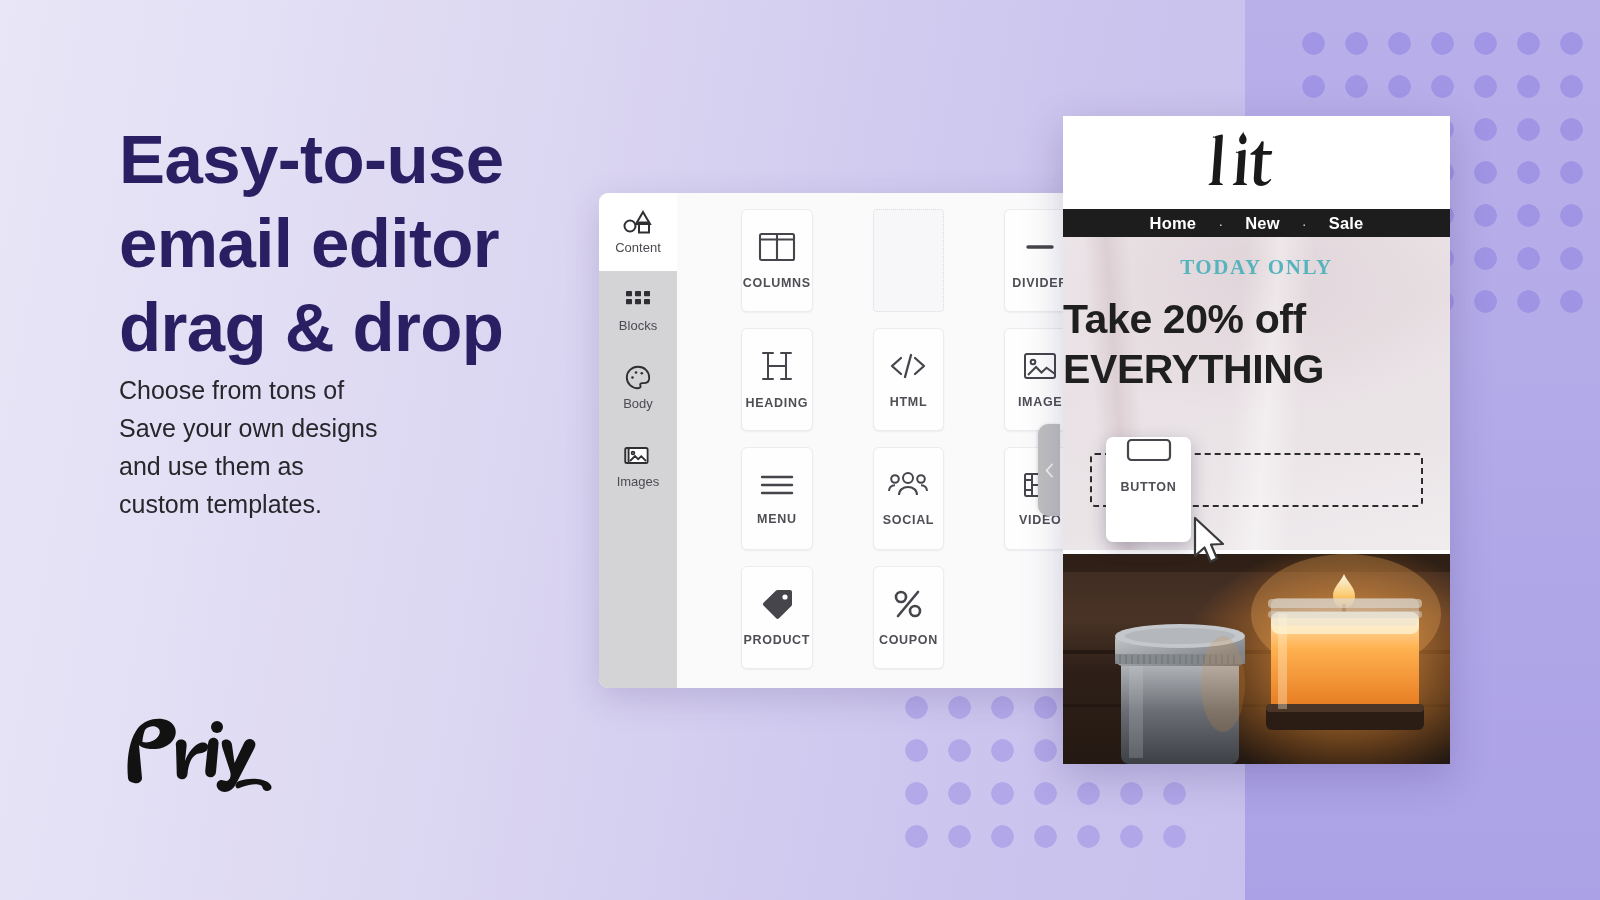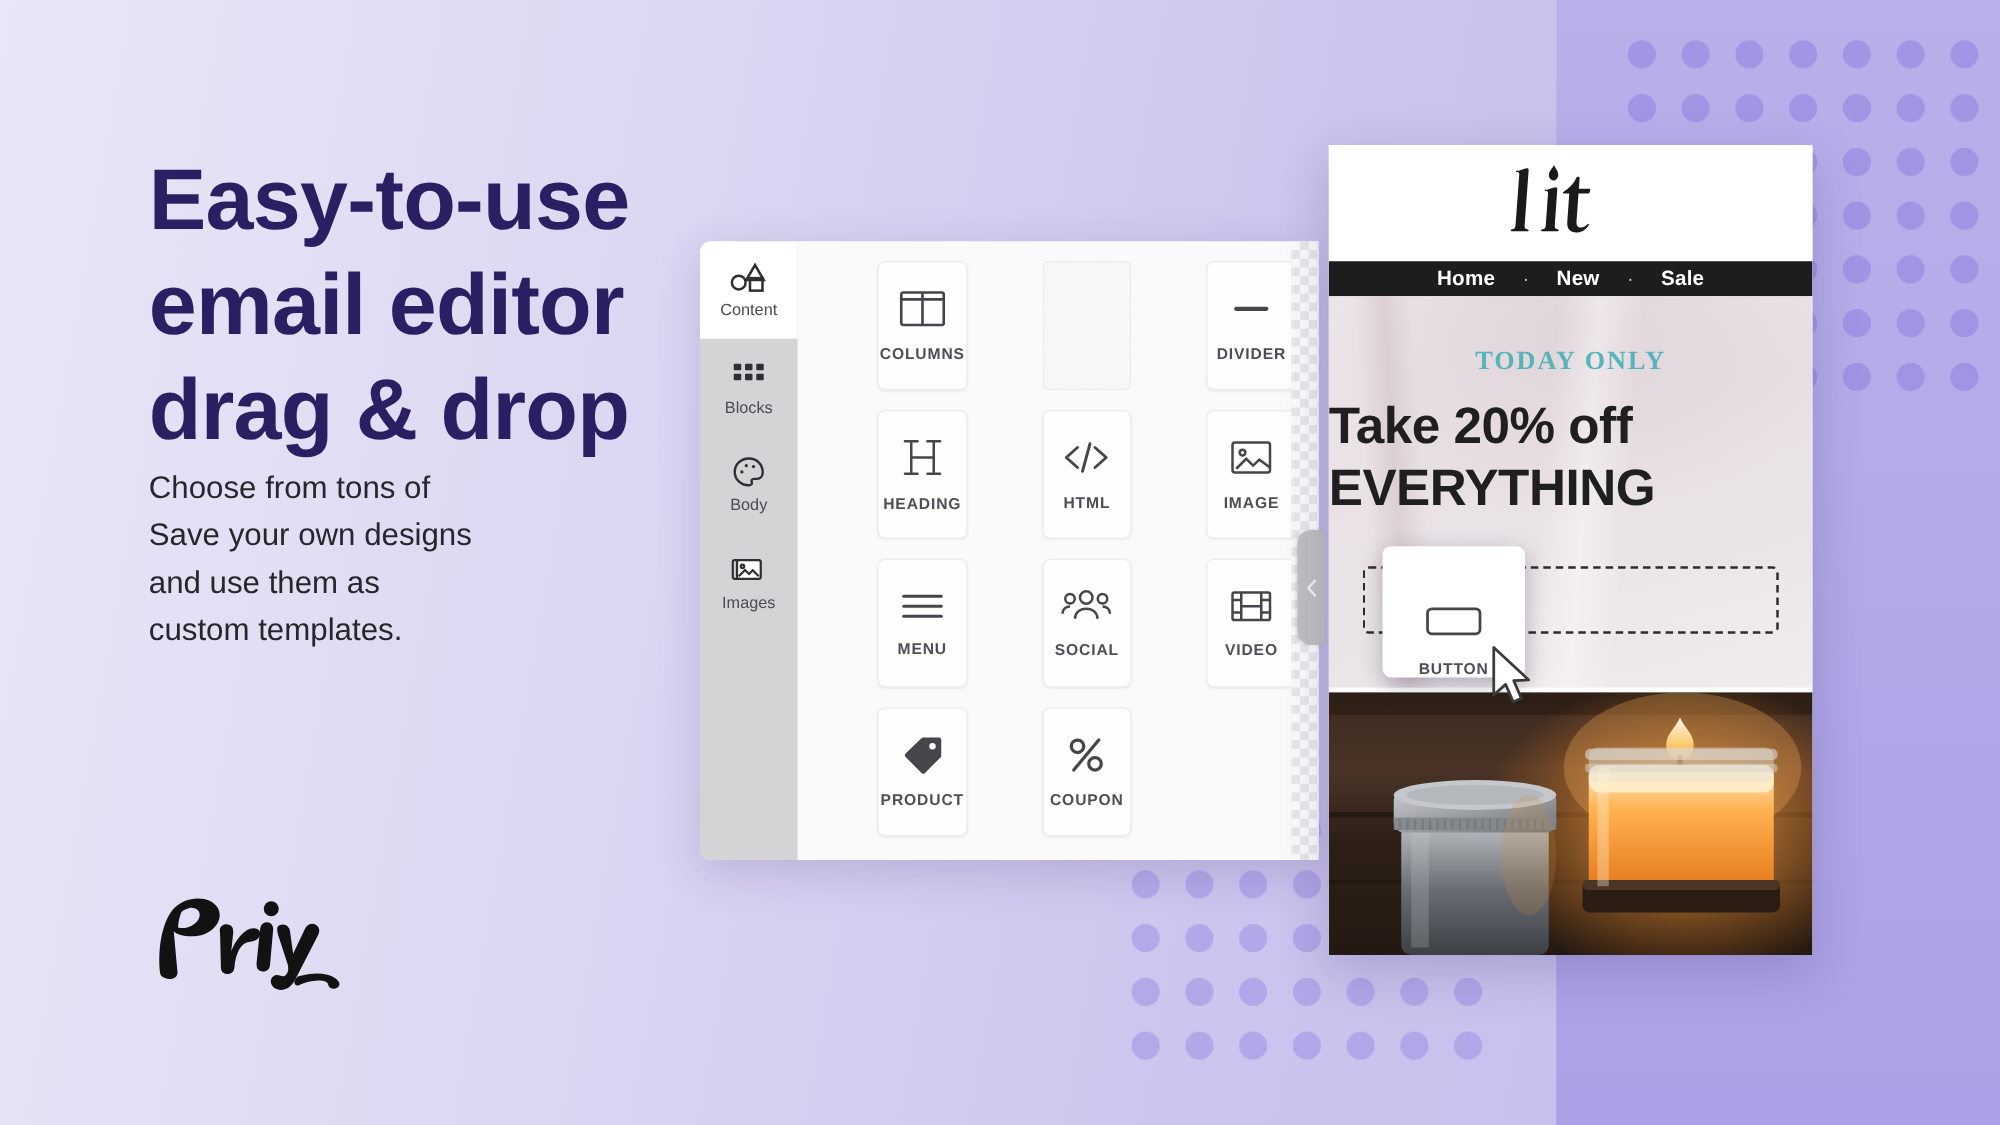--- a/index.html
+++ b/index.html
@@ -43,21 +43,21 @@
   .subcopy {
     font-size: 25px; line-height: 1.53; color: #26262b; font-weight: 400;
   }
 
   
   .brand { position: absolute; left: 118px; top: 708px; width: 190px; height: 84px; }
   .brand svg { display: block; }
 
   
   .editor {
-    position: absolute; left: 560px; top: 193px;
+    position: absolute; left: 599px; top: 193px;
     width: 495px; height: 495px;
     background: #fafafb;
     border-radius: 9px 0 0 9px;
     box-shadow: 0 10px 34px rgba(60,44,110,0.18);
     display: flex;
     overflow: hidden;
   }
   
   .rail { width: 78px; background: #d4d4d6; flex: 0 0 78px; }
   .rail-item {
@@ -158,21 +158,21 @@
     background: linear-gradient(90deg, rgba(255,255,255,0), rgba(255,255,255,0.42), rgba(255,255,255,0));
     transform: rotate(5deg);
   }
   .hero-streak2 {
     position: absolute; left: 8%; top: -10%; width: 12%; height: 120%;
     background: linear-gradient(90deg, rgba(205,186,192,0), rgba(205,186,192,0.45), rgba(205,186,192,0));
     transform: rotate(-4deg);
   }
   .kicker {
     position: relative;
-    text-align: center; padding-top: 39px;
+    text-align: center; padding-top: 18px;
     font-family: "Liberation Serif", serif;
     color: #56b4bd; font-size: 21px; letter-spacing: 1.6px; font-weight: 700;
   }
   .hero-h1 {
     position: relative;
     margin-top: 14px;
     color: #1f1f1f; font-size: 41px; font-weight: 800; line-height: 1.22;
     letter-spacing: -0.4px;
   }
   .dropzone {
@@ -187,26 +187,26 @@
   .photo {
     position: absolute; left: 0; right: 0; bottom: 0; height: 210px;
     overflow: hidden;
     background: #2a1c16;
   }
   .photo svg { display:block; width: 100%; height: 100%; }
 
   
   .drag-tile {
     position: absolute; left: 1106px; top: 437px;
-    width: 114px; height: 105px;
+    width: 85px; height: 105px;
     background: #ffffff;
     border-radius: 7px;
     box-shadow: 0 6px 18px rgba(30,20,60,0.28);
     display: flex; flex-direction: column;
-    align-items: center; justify-content: flex-end; gap: 13px;
+    align-items: center; justify-content: flex-start; gap: 13px;
     cursor: grabbing;
   }
   .drag-tile .tl {
     font-size: 12.5px; font-weight: 700; letter-spacing: 0.7px; color: #4e4e55;
   }
   .cursor-arrow {
     position: absolute; left: 1192px; top: 516px; width: 36px; height: 50px;
     pointer-events: none;
   }
 </style>

